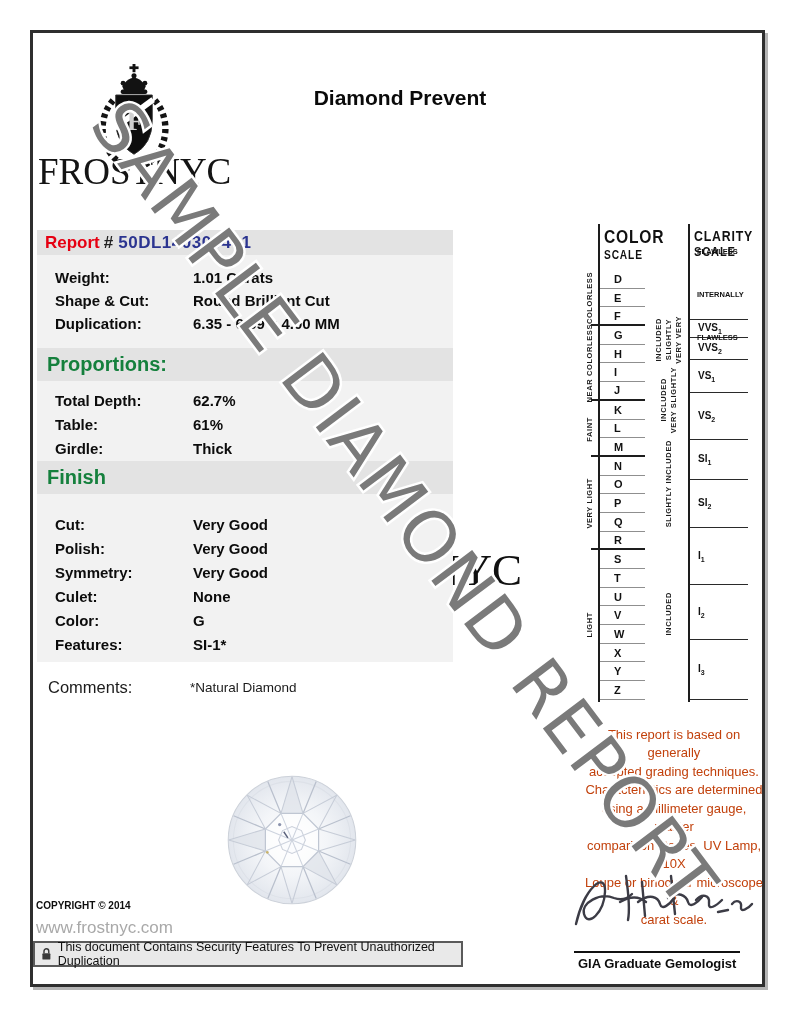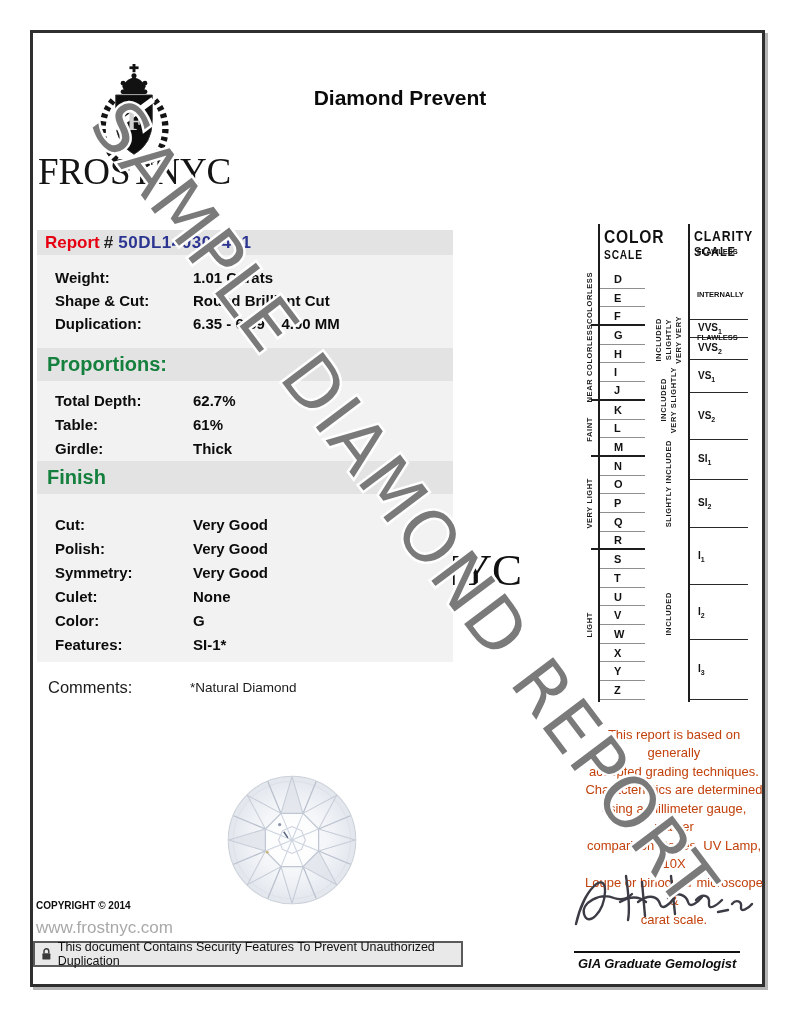--- a/index.html
+++ b/index.html
@@ -78,21 +78,21 @@
   .cr-grade sub{font-size:7px;}
   .cr-lines{flex-direction:column;align-items:flex-start;justify-content:center;padding-left:7px;}
   .cr-line{font-size:7.5px;font-weight:bold;line-height:1.5;color:#111;}
   .clarity-groups{left:650px;top:270px;width:36px;}
   .clg-item{display:flex;flex-direction:row-reverse;align-items:center;justify-content:center;gap:1px;}
 
   .disclaimer{left:584px;top:726px;width:180px;text-align:center;font-size:13px;line-height:1.42;color:#c2410c;}
 
   .sig-svg{left:568px;top:860px;}
   .sig-line{left:574px;top:951px;width:166px;height:2px;background:#111;}
-  .sig-title{left:578px;top:956px;font-size:13px;font-weight:bold;font-style:italic;color:#0d0d0d;}
+  .sig-title{left:578px;top:956px;font-size:13px;font-weight:bold;color:#0d0d0d;}
 
   .watermark{left:0;top:0;pointer-events:none;z-index:50;}
 </style>
 </head>
 <body>
 
 <div class="page">
   <div class="frame abs"></div>
 
   <div class="abs title">Diamond Prevent</div>

